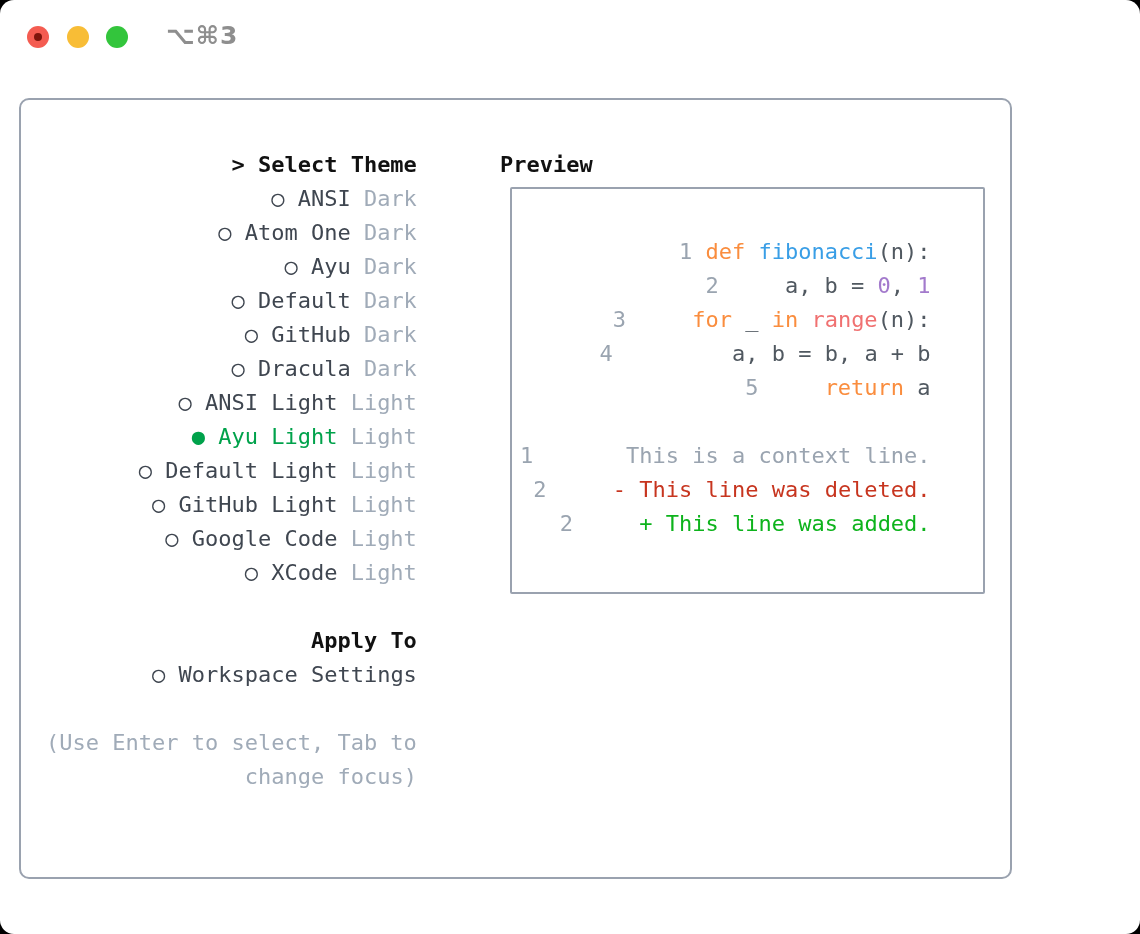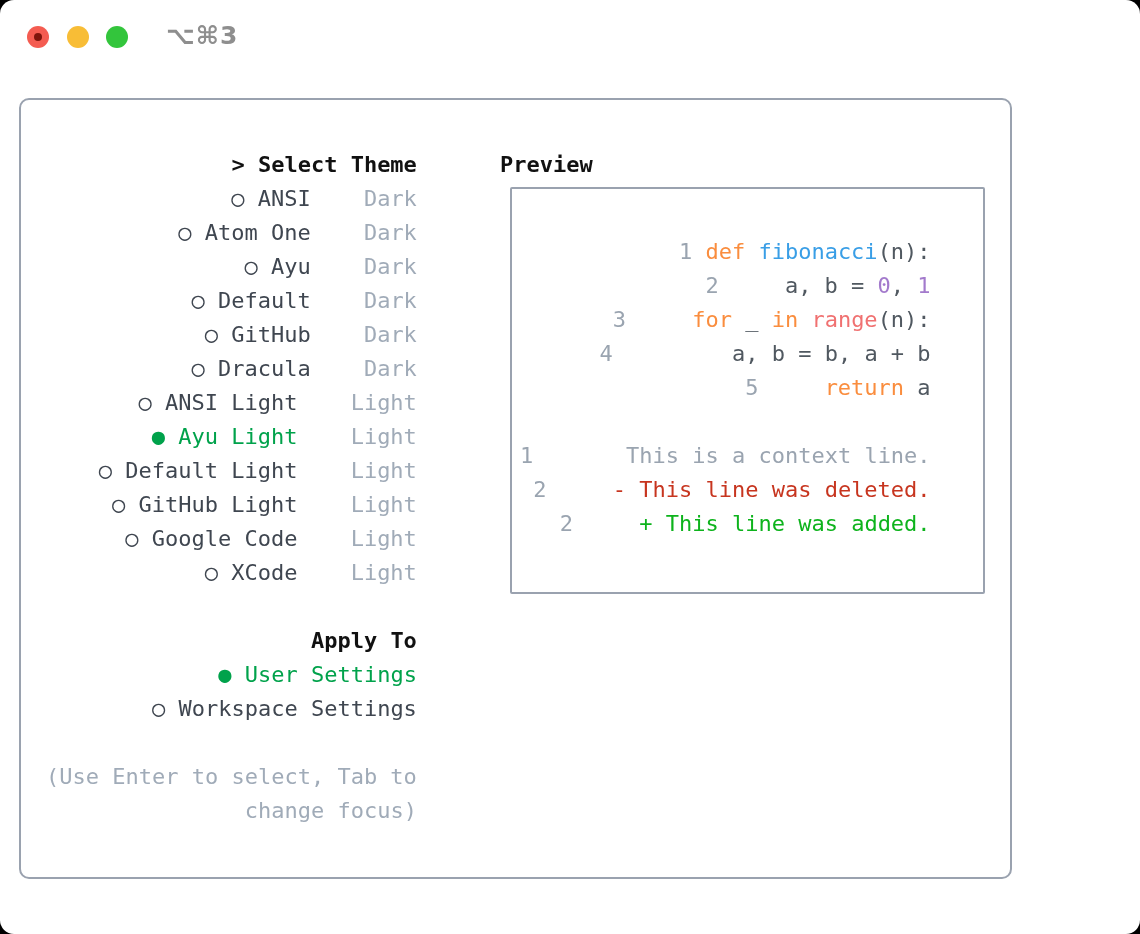--- a/index.html
+++ b/index.html
@@ -28,21 +28,21 @@
     border:2px solid var(--panel-border,#9aa2af);border-radius:10px;background:#fff;text-align:right;
   }
   .row{height:34px;line-height:34px;white-space:pre;font-size:22px;}
   .gap{height:34px;}
   
   .left-col{position:absolute;left:17px;top:48px;}
   .header-row{font-weight:bold;color:var(--header-text,#111);}
   .apply-header{padding-left:2ch;}
   .theme-item .bullet{color:var(--item-text,#3f4650);}
   .theme-item .name{color:var(--item-text,#3f4650);}
-  .theme-item .variant{color:var(--muted-text,#a0abb8);margin-left:40px;}
+  .theme-item .variant{color:var(--muted-text,#a0abb8);}
   .theme-item.selected .bullet,
   .theme-item.selected .name{color:var(--accent-green,#00a24b);}
   .help-line{color:var(--muted-text,#a0abb8);margin-left:8px;}
   
   .preview-label{position:absolute;left:479px;top:48px;height:34px;line-height:34px;
     font-size:22px;font-weight:bold;color:var(--header-text,#111);white-space:pre;}
   .preview-box{
     position:absolute;left:489px;top:87px;width:475px;height:407px;box-sizing:border-box;
     border:2px solid var(--panel-border,#9aa2af);border-radius:2px;background:#fff;
   }
@@ -86,21 +86,20 @@
           <div class="row theme-item"><span class="bullet">○ </span><span class="name">ANSI Light</span><span class="variant"> Light</span></div>
           <div class="row theme-item selected"><span class="bullet">● </span><span class="name">Ayu Light</span><span class="variant"> Light</span></div>
           <div class="row theme-item"><span class="bullet">○ </span><span class="name">Default Light</span><span class="variant"> Light</span></div>
           <div class="row theme-item"><span class="bullet">○ </span><span class="name">GitHub Light</span><span class="variant"> Light</span></div>
           <div class="row theme-item"><span class="bullet">○ </span><span class="name">Google Code</span><span class="variant"> Light</span></div>
           <div class="row theme-item"><span class="bullet">○ </span><span class="name">XCode</span><span class="variant"> Light</span></div>
         </div>
       <div class="gap"></div>
       <div class="row header-row apply-header"><span>Apply To</span></div>
       <div>
-          <div class="row theme-item selected"><span class="bullet">● </span><span class="name">User Settings</span></div>
           <div class="row theme-item"><span class="bullet">○ </span><span class="name">Workspace Settings</span></div>
         </div>
       <div class="gap"></div>
       <div>
         <div class="row help-line">(Use Enter to select, Tab to</div>
         <div class="row help-line">change focus)</div>
       </div>
     </div>
 
     <div class="preview-label">Preview</div>

